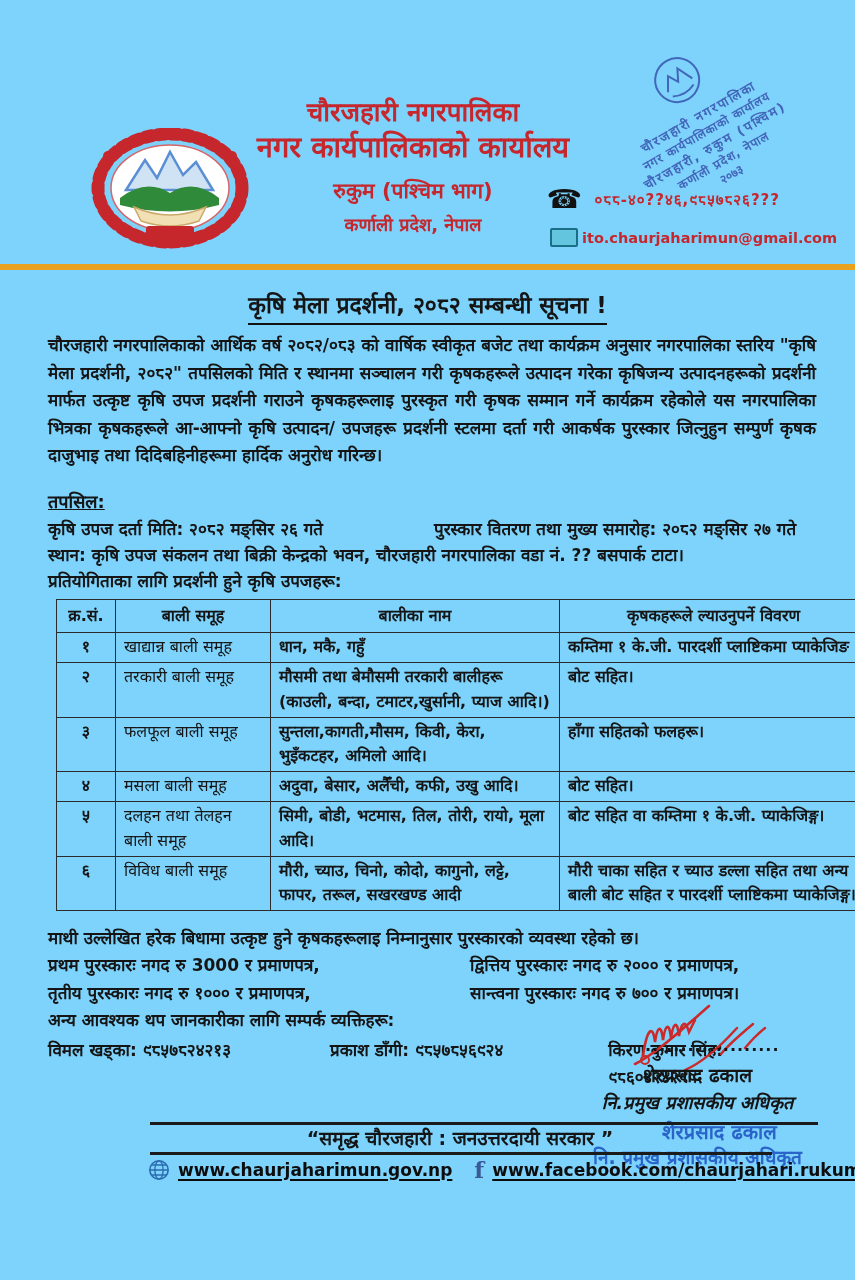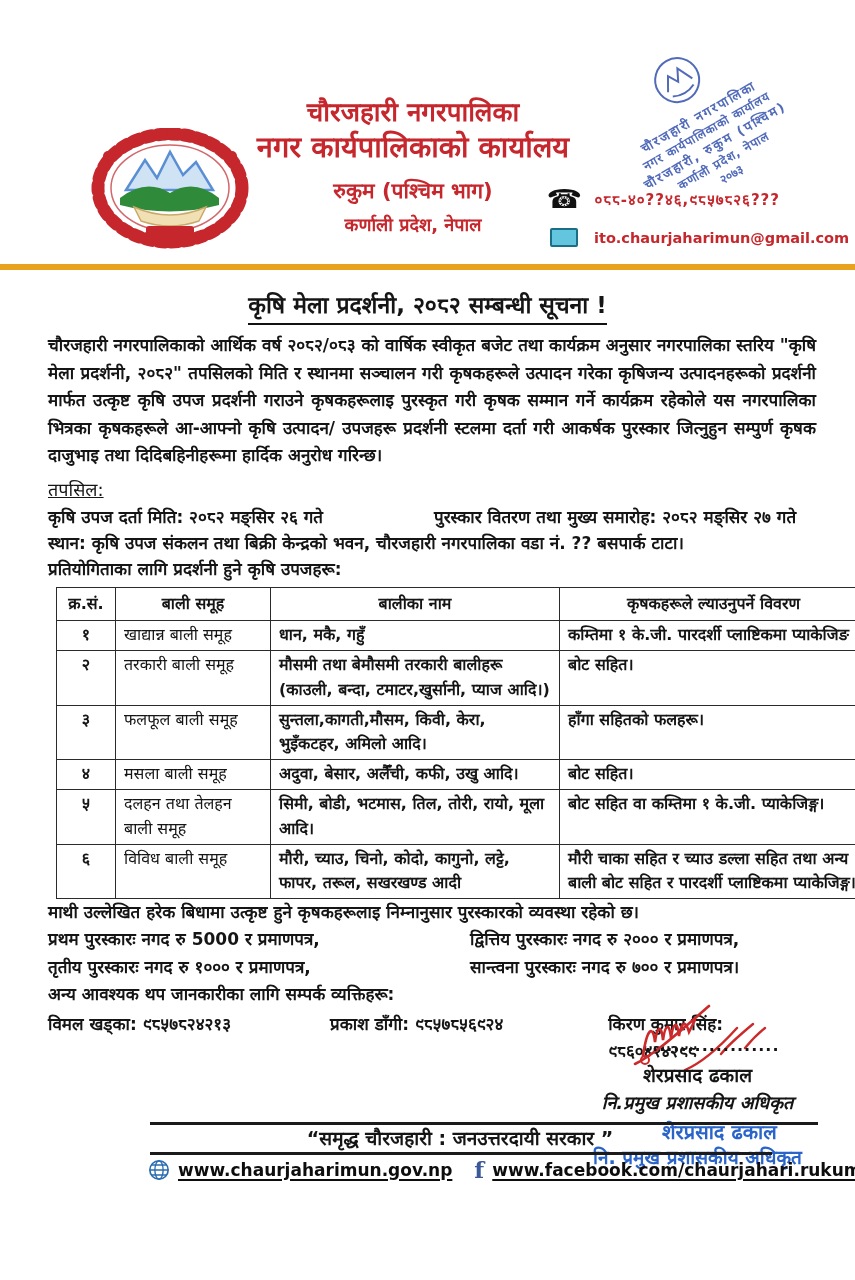--- a/index.html
+++ b/index.html
@@ -1,63 +1,63 @@
 <!DOCTYPE html>
 <html lang="ne"><head>
 <meta charset="utf-8">
 <style>
   html,body{margin:0;padding:0;background:#e8e8e8;}
   .page{
     position:relative;width:855px;height:1280px;margin:0 auto;
-    background:#ffffff;overflow:hidden;
+    background:#7dd3fc;overflow:hidden;
     font-family:"DejaVu Sans","Liberation Sans",sans-serif;
     color:#151515;
   }
   
   .emblem{position:absolute;left:86px;top:128px;}
   .head-center{position:absolute;left:248px;top:96px;width:330px;text-align:center;color:#c5272d;}
   .head-line1{font-size:26px;font-weight:700;line-height:1.25;}
   .head-line2{font-size:29px;font-weight:700;line-height:1.3;}
   .head-line3{font-size:21px;font-weight:700;margin-top:10px;}
   .head-line4{font-size:18px;font-weight:700;margin-top:8px;}
   .phone-row{position:absolute;left:548px;top:186px;display:flex;align-items:center;gap:14px;}
   .phone-glyph{font-size:26px;color:#111;line-height:1;transform:scaleX(1.1);}
   .phone-num{color:#c5272d;font-weight:700;font-size:15px;letter-spacing:1px;}
-  .email-row{position:absolute;left:550px;top:228px;display:flex;align-items:center;gap:16px;}
+  .email-row{position:absolute;left:550px;top:228px;display:flex;align-items:center;gap:4px;}
   .email-glyph{width:24px;height:15px;background:#63c6de;border:2px solid#1a6f86;border-radius:2px;}
   .email-text{color:#c5272d;font-weight:700;font-size:14.5px;}
   
   .stamp{position:absolute;left:585px;top:48px;width:230px;text-align:center;
     transform:rotate(-30deg);color:#3b57b0;opacity:.88;line-height:1.35;}
   .stamp .s1{font-size:13px;font-weight:700;letter-spacing:2px;}
   .stamp .s2{font-size:12px;font-weight:700;letter-spacing:1px;}
   .stamp .s3{font-size:13px;font-weight:700;letter-spacing:2px;}
   .stamp .s4{font-size:12px;font-weight:700;letter-spacing:1px;}
   .stamp .s5{font-size:12px;font-weight:700;}
   .sep{position:absolute;left:0;top:264px;width:855px;height:6px;background:#e9a21f;}
   
   .title-wrap{position:absolute;left:0;top:288px;width:855px;text-align:center;}
   .notice-title{display:inline-block;font-size:23px;font-weight:700;
     border-bottom:2.5px solid #111;padding-bottom:3px;}
   .main-col{position:absolute;left:48px;top:332px;width:768px;}
   .body-par{font-size:17px;line-height:27.5px;text-align:justify;font-weight:600;}
   .body-par b{font-weight:800;}
-  .tapasil{margin-top:7px;font-size:18px;font-weight:400;text-decoration:underline;}
+  .tapasil{margin-top:19px;font-size:18px;font-weight:700;text-decoration:underline;}
   .line-bold{font-size:17px;font-weight:700;line-height:26px;}
   .dates-row{display:flex;margin-top:3px;gap:8px;}
   .dates-row .d-left{width:378px;}
   .table-wrap{margin-top:5px;margin-left:8px;}
   table.crops{border-collapse:collapse;width:812px;font-size:16px;}
   table.crops th,table.crops td{border:1.7px solid #2b2b2b;padding:2px 8px;vertical-align:top;line-height:1.55;}
   table.crops th{font-weight:800;text-align:center;padding:4px 6px;}
   td.sn{text-align:center;width:42px;font-weight:700;}
   td.grp{width:138px;font-weight:400;}
   td.crp{width:272px;font-weight:600;}
   td.det{font-weight:600;}
-  .after-table{margin-top:0;}
+  .after-table{margin-top:14px;}
   .prize-row{display:flex;font-size:17px;font-weight:600;line-height:28px;}
   .prize-row .p-left{width:422px;}
   .contacts-row{display:flex;font-size:17px;font-weight:600;line-height:27px;margin-top:4px;}
   .contacts-row .c1{width:284px;}
   .contacts-row .c2{width:280px;}
   
   .sig-scribble{position:absolute;left:625px;top:998px;}
   .sig-dots{position:absolute;left:645px;top:1036px;font-size:16px;font-weight:700;letter-spacing:1px;}
   .sig-name{position:absolute;left:590px;top:1062px;width:215px;text-align:center;
     font-size:19px;font-weight:700;}
@@ -190,21 +190,21 @@
           <td class="crp">मौरी, च्याउ, चिनो, कोदो, कागुनो, लट्टे, फापर, तरूल, सखरखण्ड आदी</td>
           <td class="det">मौरी चाका सहित र च्याउ डल्ला सहित तथा अन्य बाली बोट सहित र पारदर्शी प्लाष्टिकमा प्याकेजिङ्ग।</td>
         </tr>
       </tbody>
         </table>
     </div>
 
     <div class="after-table">
       <div class="line-bold" style="font-weight:800">माथी उल्लेखित हरेक बिधामा उत्कृष्ट हुने कृषकहरूलाइ निम्नानुसार पुरस्कारको व्यवस्था रहेको छ।</div>
       <div class="prize-row">
-        <div class="p-left">प्रथम पुरस्कारः नगद रु 5000 र प्रमाणपत्र,</div>
+        <div class="p-left">प्रथम पुरस्कारः नगद रु 3000 र प्रमाणपत्र,</div>
         <div>द्वित्तिय पुरस्कारः नगद रु २००० र प्रमाणपत्र,</div>
       </div>
       <div class="prize-row">
         <div class="p-left">तृतीय पुरस्कारः नगद रु १००० र प्रमाणपत्र,</div>
         <div>सान्त्वना पुरस्कारः नगद रु ७०० र प्रमाणपत्र।</div>
       </div>
       <div class="line-bold" style="font-weight:800">अन्य आवश्यक थप जानकारीका लागि सम्पर्क व्यक्तिहरू:</div>
       <div class="contacts-row">
         <div class="c1">विमल खड्का: ९८५७८२४२१३</div>
         <div class="c2">प्रकाश डाँगी: ९८५७८५६९२४</div>

